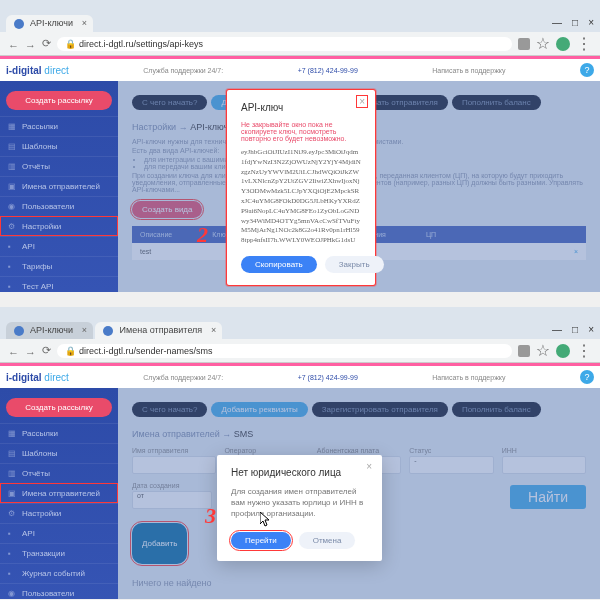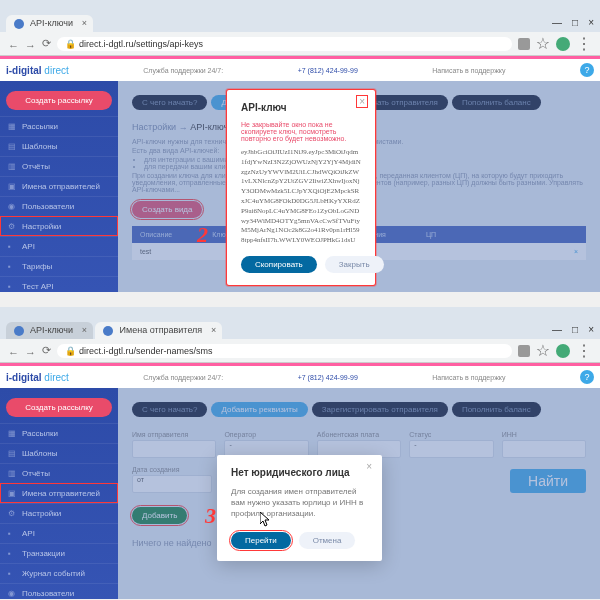--- a/index.html
+++ b/index.html
@@ -36,33 +36,33 @@
 .small-txt{font-size:7px;color:#8a95aa;margin:2px 0}
 .bullets{font-size:7px;color:#8a95aa;margin-left:12px}
 .create-btn{display:inline-block;padding:4px 10px;border-radius:10px;background:#e94b6a;color:#fff;font-size:8px;margin-top:6px;outline:1px solid #ff3838;outline-offset:1px}
 .tbl-head{display:flex;background:#3e5cb8;color:#c8d5f0;font-size:7px;padding:5px 8px;margin-top:8px;gap:40px}
 .tbl-row{display:flex;background:#fff;font-size:7px;padding:5px 8px;gap:40px;color:#555}
 .form-row{display:flex;gap:8px;margin:8px 0}
 .field{flex:1}
 .field label{display:block;font-size:7px;color:#888;margin-bottom:2px}
 .field .inp{background:#fff;border:1px solid #d8dee8;border-radius:2px;height:18px;font-size:7px;padding:0 4px;color:#555}
 .search-btn{background:#3da9e8;color:#fff;border-radius:3px;padding:4px 18px;font-size:14px}
-.add-btn{display:inline-block;padding:4px 10px;border-radius:10px;background:#15803d;color:#fff;font-size:8px;margin-top:6px;outline:1px solid #ff3838;outline-offset:1px}
+.add-btn{display:inline-block;padding:16px 10px;border-radius:10px;background:#0369a1;color:#fff;font-size:8px;margin-top:6px;outline:1px solid #ff3838;outline-offset:1px}
 .empty{font-size:9px;color:#8a95aa;margin-top:14px}
 .modal{position:absolute;background:#fff;border-radius:2px;box-shadow:0 0 0 1px #ff3838, 0 0 0 2px rgba(255,56,56,.3);z-index:10;padding:12px 14px}
 .modal.no-hl{box-shadow:0 4px 20px rgba(0,0,0,.2)}
 .modal .mclose{position:absolute;right:8px;top:6px;color:#aaa;font-size:10px;outline:1px solid #ff3838;padding:0 2px}
 .modal.no-hl .mclose{outline:none}
-.modal h3{font-size:10px;color:#333;margin-bottom:8px;font-weight:bold}
+.modal h3{font-size:10px;color:#333;margin-bottom:8px;font-weight:normal}
 .modal .warn{font-size:7px;color:#e94b6a;margin-bottom:6px}
 .modal .code{font-size:7px;color:#666;line-height:1.4;margin-bottom:10px;word-break:break-all;font-family:Liberation Serif, serif}
 .modal .desc{font-size:8px;color:#777;margin-bottom:12px;line-height:1.4}
 .modal .btns{display:flex;gap:8px}
 .modal .btn{padding:4px 14px;border-radius:10px;font-size:8px;cursor:pointer}
-.modal .btn.primary{background:#0369a1;color:#fff}
+.modal .btn.primary{background:#3b82f6;color:#fff}
 .modal .btn.secondary{background:#eef2f9;color:#7a8aa8}
 .modal .btn.hl-outline{outline:1px solid #ff3838;outline-offset:1px}
 .cursor{position:absolute;width:12px;height:16px;z-index:20}
 .cursor svg{width:100%;height:100%}
 .callout{position:absolute;font-size:22px;font-weight:bold;color:#ff3838;z-index:15;font-style:italic;font-family:Georgia,serif}
 .tbl-row .del{color:#3da9e8}
 </style>
 </head>
 <body>
 
@@ -276,20 +276,25 @@
         </div>
     </div>
 
     <div class="main">
       <div class="pill-row">
         <div class="pill">С чего начать?</div>
         <div class="pill active">Добавить реквизиты</div>
         <div class="pill">Зарегистрировать отправителя</div>
         <div class="pill">Пополнить баланс</div>
       </div>
+      <div class="bc">
+        <span>Имена отправителей</span>
+        <span>→</span>
+        <span class="curr">SMS</span>
+      </div>
       <div class="form-row">
         <div class="field">
             <label>Имя отправителя</label>
             <div class="inp" placeholder=""></div>
           </div>
         <div class="field">
             <label>Оператор</label>
             <div class="inp">-</div>
           </div>
         <div class="field">

